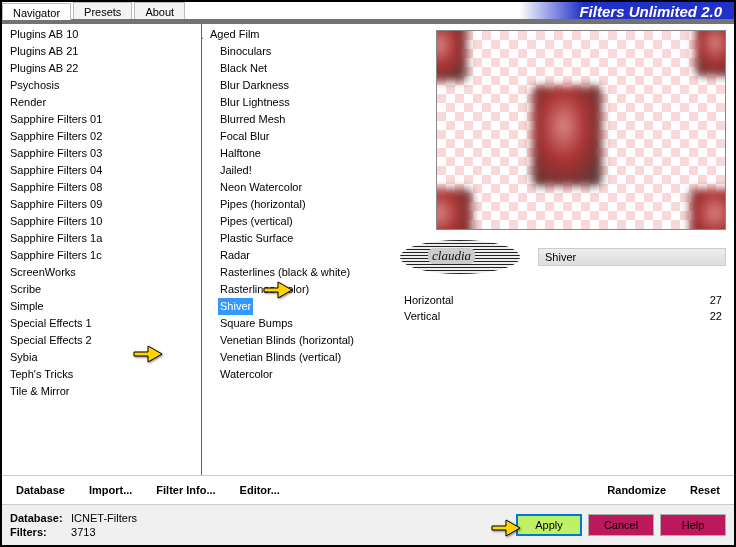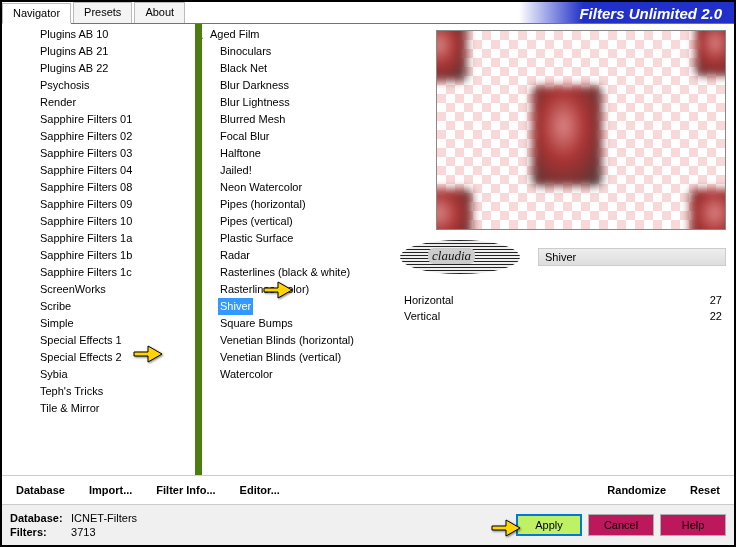--- a/index.html
+++ b/index.html
@@ -1,24 +1,24 @@
 <!DOCTYPE html>
 <html><head>
 <meta charset="utf-8">
 <style>
 * { margin: 0; padding: 0; box-sizing: border-box; font-family: "Segoe UI", Tahoma, sans-serif; }
 body { background: #fff; width: 736px; height: 547px; border: 2px solid #000; display: flex; flex-direction: column; font-size: 11px; }
-.header { height: 22px; background: #fff; display: flex; align-items: stretch; border-bottom: 1px solid #737373; }
+.header { height: 22px; background: #fff; display: flex; align-items: stretch; border-bottom: 5px solid #737373; }
 .tabs { display: flex; }
 .tab { padding: 3px 10px; background: #f4f4f4; border: 1px solid #bbb; border-bottom: none; margin-right: 2px; cursor: pointer; }
 .tab.active { background: #fff; border-bottom: 1px solid #fff; position: relative; top: 1px; }
 .brand { margin-left: auto; background: linear-gradient(to right, #fff 0%, #2030c8 30%, #2030c8 100%); color: #fff; font-weight: bold; font-style: italic; font-size: 15px; padding: 1px 12px 0 60px; display: flex; align-items: center; }
 .main { flex: 1; display: flex; overflow: hidden; }
 .col { height: 100%; overflow: hidden; display: flex; flex-direction: column; position: relative; }
-.col.categories { width: 200px; border-right: 7px solid #4d7c0f; padding-left: 30px; }
+.col.categories { width: 200px; border-right: 1px solid #4d7c0f; }
 .col.filters { width: 190px; }
 .col.preview-area { flex: 1; padding: 6px 8px 0 8px; display: flex; flex-direction: column; }
 .list { flex: 1; overflow-y: scroll; padding: 2px 0 2px 6px; }
 .list.filters-list { overflow-y: hidden; padding-left: 16px; }
 .item { padding: 1px 2px; white-space: nowrap; cursor: pointer; line-height: 15px; position: relative; }
 .item.branch::before { content: "▶"; font-size: 7px; position: absolute; left: -10px; top: 4px; color: #555; }
 .item.sel { background: #3399ff; color: #fff; display: inline-block; }
 .list::-webkit-scrollbar { width: 16px; }
 .list::-webkit-scrollbar-track { background: #f0f0f0; border-left: 1px solid #ddd; }
 .list::-webkit-scrollbar-thumb { background: #cdcdcd; border: 1px solid #aaa; }
@@ -72,21 +72,20 @@
         <div class="item">Psychosis</div>
         <div class="item">Render</div>
         <div class="item">Sapphire Filters 01</div>
         <div class="item">Sapphire Filters 02</div>
         <div class="item">Sapphire Filters 03</div>
         <div class="item">Sapphire Filters 04</div>
         <div class="item">Sapphire Filters 08</div>
         <div class="item">Sapphire Filters 09</div>
         <div class="item">Sapphire Filters 10</div>
         <div class="item">Sapphire Filters 1a</div>
-        <div class="item">Sapphire Filters 1b</div>
         <div class="item">Sapphire Filters 1c</div>
         <div class="item">ScreenWorks</div>
         <div class="item">Scribe</div>
         <div class="item">Simple</div>
         <div class="item">Special Effects 1</div>
         <div class="item">Special Effects 2</div>
         <div class="item">Sybia</div>
         <div class="item">Teph's Tricks</div>
         <div class="item">Tile &amp; Mirror</div>
       </div>

